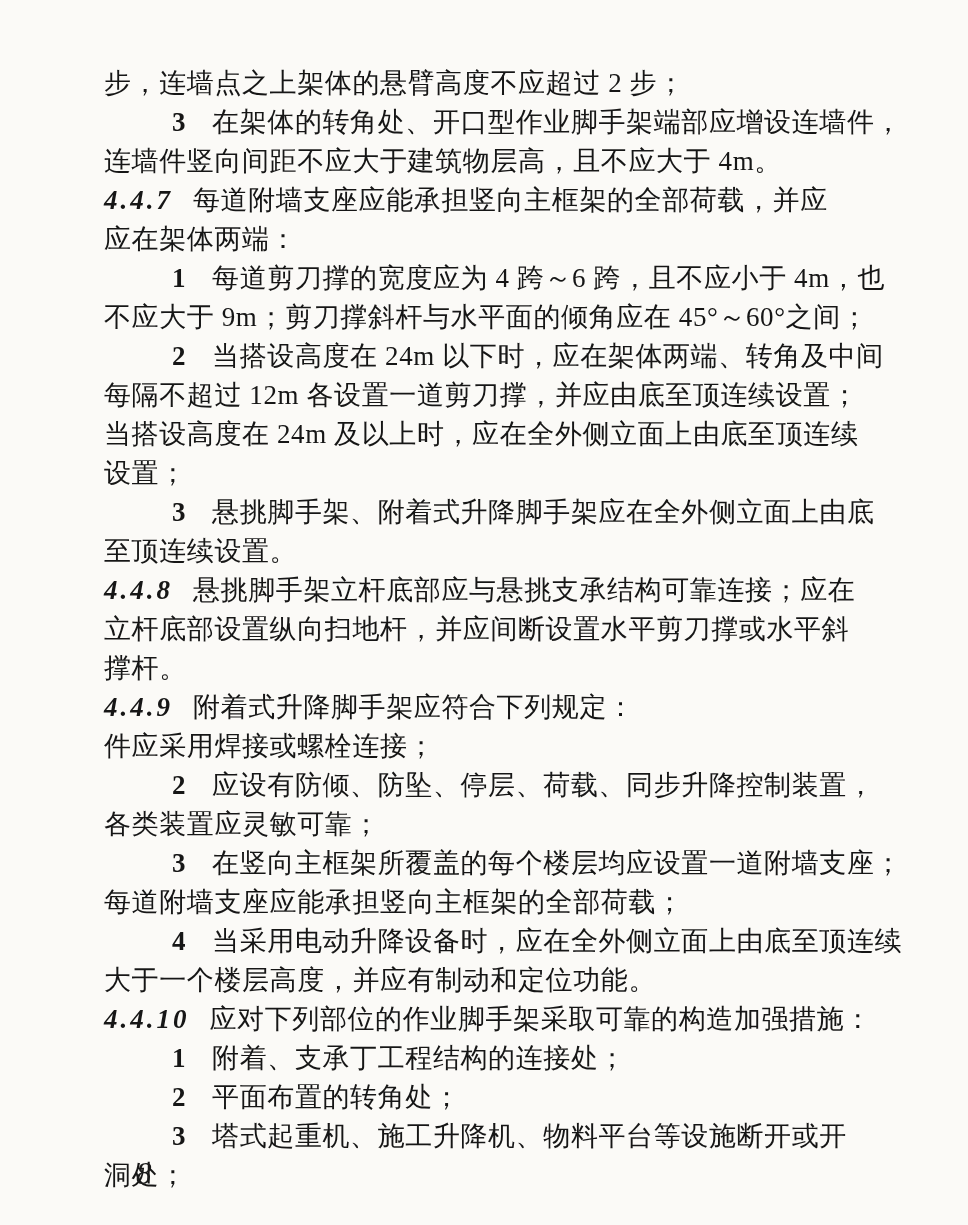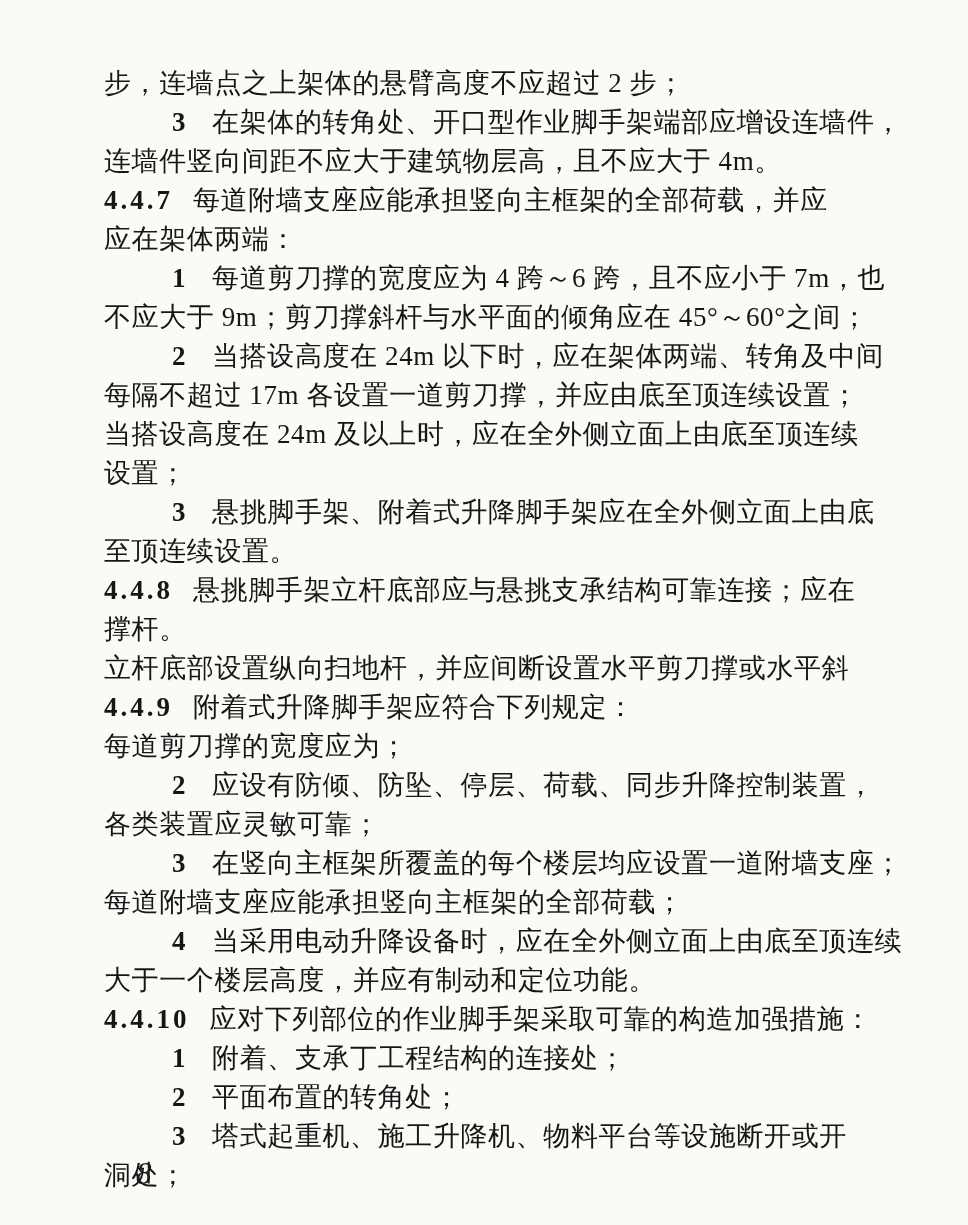--- a/index.html
+++ b/index.html
@@ -33,53 +33,54 @@
   }
   .num {
     font-weight: 700;
   }
   .item .num {
     margin-right: 26px;
   }
   .clause .num {
     margin-right: 20px;
     letter-spacing: 3px;
+    font-style: italic;
   }
   .folio {
     position: absolute;
     left: 136px;
     top: 1156px;
     font-size: 31px;
     font-style: italic;
     color: #1a1a1a;
   }
 </style>
 </head>
 <body>
 
 <div class="page">
   <div class="doc-body" id="doc-body">
       <div class="line cont"><span class="txt">步，连墙点之上架体的悬臂高度不应超过 2 步；</span></div>
       <div class="line item"><span class="num">3</span><span class="txt">在架体的转角处、开口型作业脚手架端部应增设连墙件，</span></div>
       <div class="line cont"><span class="txt">连墙件竖向间距不应大于建筑物层高，且不应大于 4m。</span></div>
       <div class="line clause"><span class="num">4.4.7</span><span class="txt">每道附墙支座应能承担竖向主框架的全部荷载，并应</span></div>
       <div class="line cont"><span class="txt">应在架体两端：</span></div>
-      <div class="line item"><span class="num">1</span><span class="txt">每道剪刀撑的宽度应为 4 跨～6 跨，且不应小于 7m，也</span></div>
+      <div class="line item"><span class="num">1</span><span class="txt">每道剪刀撑的宽度应为 4 跨～6 跨，且不应小于 4m，也</span></div>
       <div class="line cont"><span class="txt">不应大于 9m；剪刀撑斜杆与水平面的倾角应在 45°～60°之间；</span></div>
       <div class="line item"><span class="num">2</span><span class="txt">当搭设高度在 24m 以下时，应在架体两端、转角及中间</span></div>
-      <div class="line cont"><span class="txt">每隔不超过 17m 各设置一道剪刀撑，并应由底至顶连续设置；</span></div>
+      <div class="line cont"><span class="txt">每隔不超过 12m 各设置一道剪刀撑，并应由底至顶连续设置；</span></div>
       <div class="line cont"><span class="txt">当搭设高度在 24m 及以上时，应在全外侧立面上由底至顶连续</span></div>
       <div class="line cont"><span class="txt">设置；</span></div>
       <div class="line item"><span class="num">3</span><span class="txt">悬挑脚手架、附着式升降脚手架应在全外侧立面上由底</span></div>
       <div class="line cont"><span class="txt">至顶连续设置。</span></div>
       <div class="line clause"><span class="num">4.4.8</span><span class="txt">悬挑脚手架立杆底部应与悬挑支承结构可靠连接；应在</span></div>
+      <div class="line cont"><span class="txt">立杆底部设置纵向扫地杆，并应间断设置水平剪刀撑或水平斜</span></div>
       <div class="line cont"><span class="txt">撑杆。</span></div>
-      <div class="line cont"><span class="txt">立杆底部设置纵向扫地杆，并应间断设置水平剪刀撑或水平斜</span></div>
       <div class="line clause"><span class="num">4.4.9</span><span class="txt">附着式升降脚手架应符合下列规定：</span></div>
-      <div class="line cont"><span class="txt">每道剪刀撑的宽度应为；</span></div>
+      <div class="line cont"><span class="txt">件应采用焊接或螺栓连接；</span></div>
       <div class="line item"><span class="num">2</span><span class="txt">应设有防倾、防坠、停层、荷载、同步升降控制装置，</span></div>
       <div class="line cont"><span class="txt">各类装置应灵敏可靠；</span></div>
       <div class="line item"><span class="num">3</span><span class="txt">在竖向主框架所覆盖的每个楼层均应设置一道附墙支座；</span></div>
       <div class="line cont"><span class="txt">每道附墙支座应能承担竖向主框架的全部荷载；</span></div>
       <div class="line item"><span class="num">4</span><span class="txt">当采用电动升降设备时，应在全外侧立面上由底至顶连续</span></div>
       <div class="line cont"><span class="txt">大于一个楼层高度，并应有制动和定位功能。</span></div>
       <div class="line clause"><span class="num">4.4.10</span><span class="txt">应对下列部位的作业脚手架采取可靠的构造加强措施：</span></div>
       <div class="line item"><span class="num">1</span><span class="txt">附着、支承丁工程结构的连接处；</span></div>
       <div class="line item"><span class="num">2</span><span class="txt">平面布置的转角处；</span></div>
       <div class="line item"><span class="num">3</span><span class="txt">塔式起重机、施工升降机、物料平台等设施断开或开</span></div>

